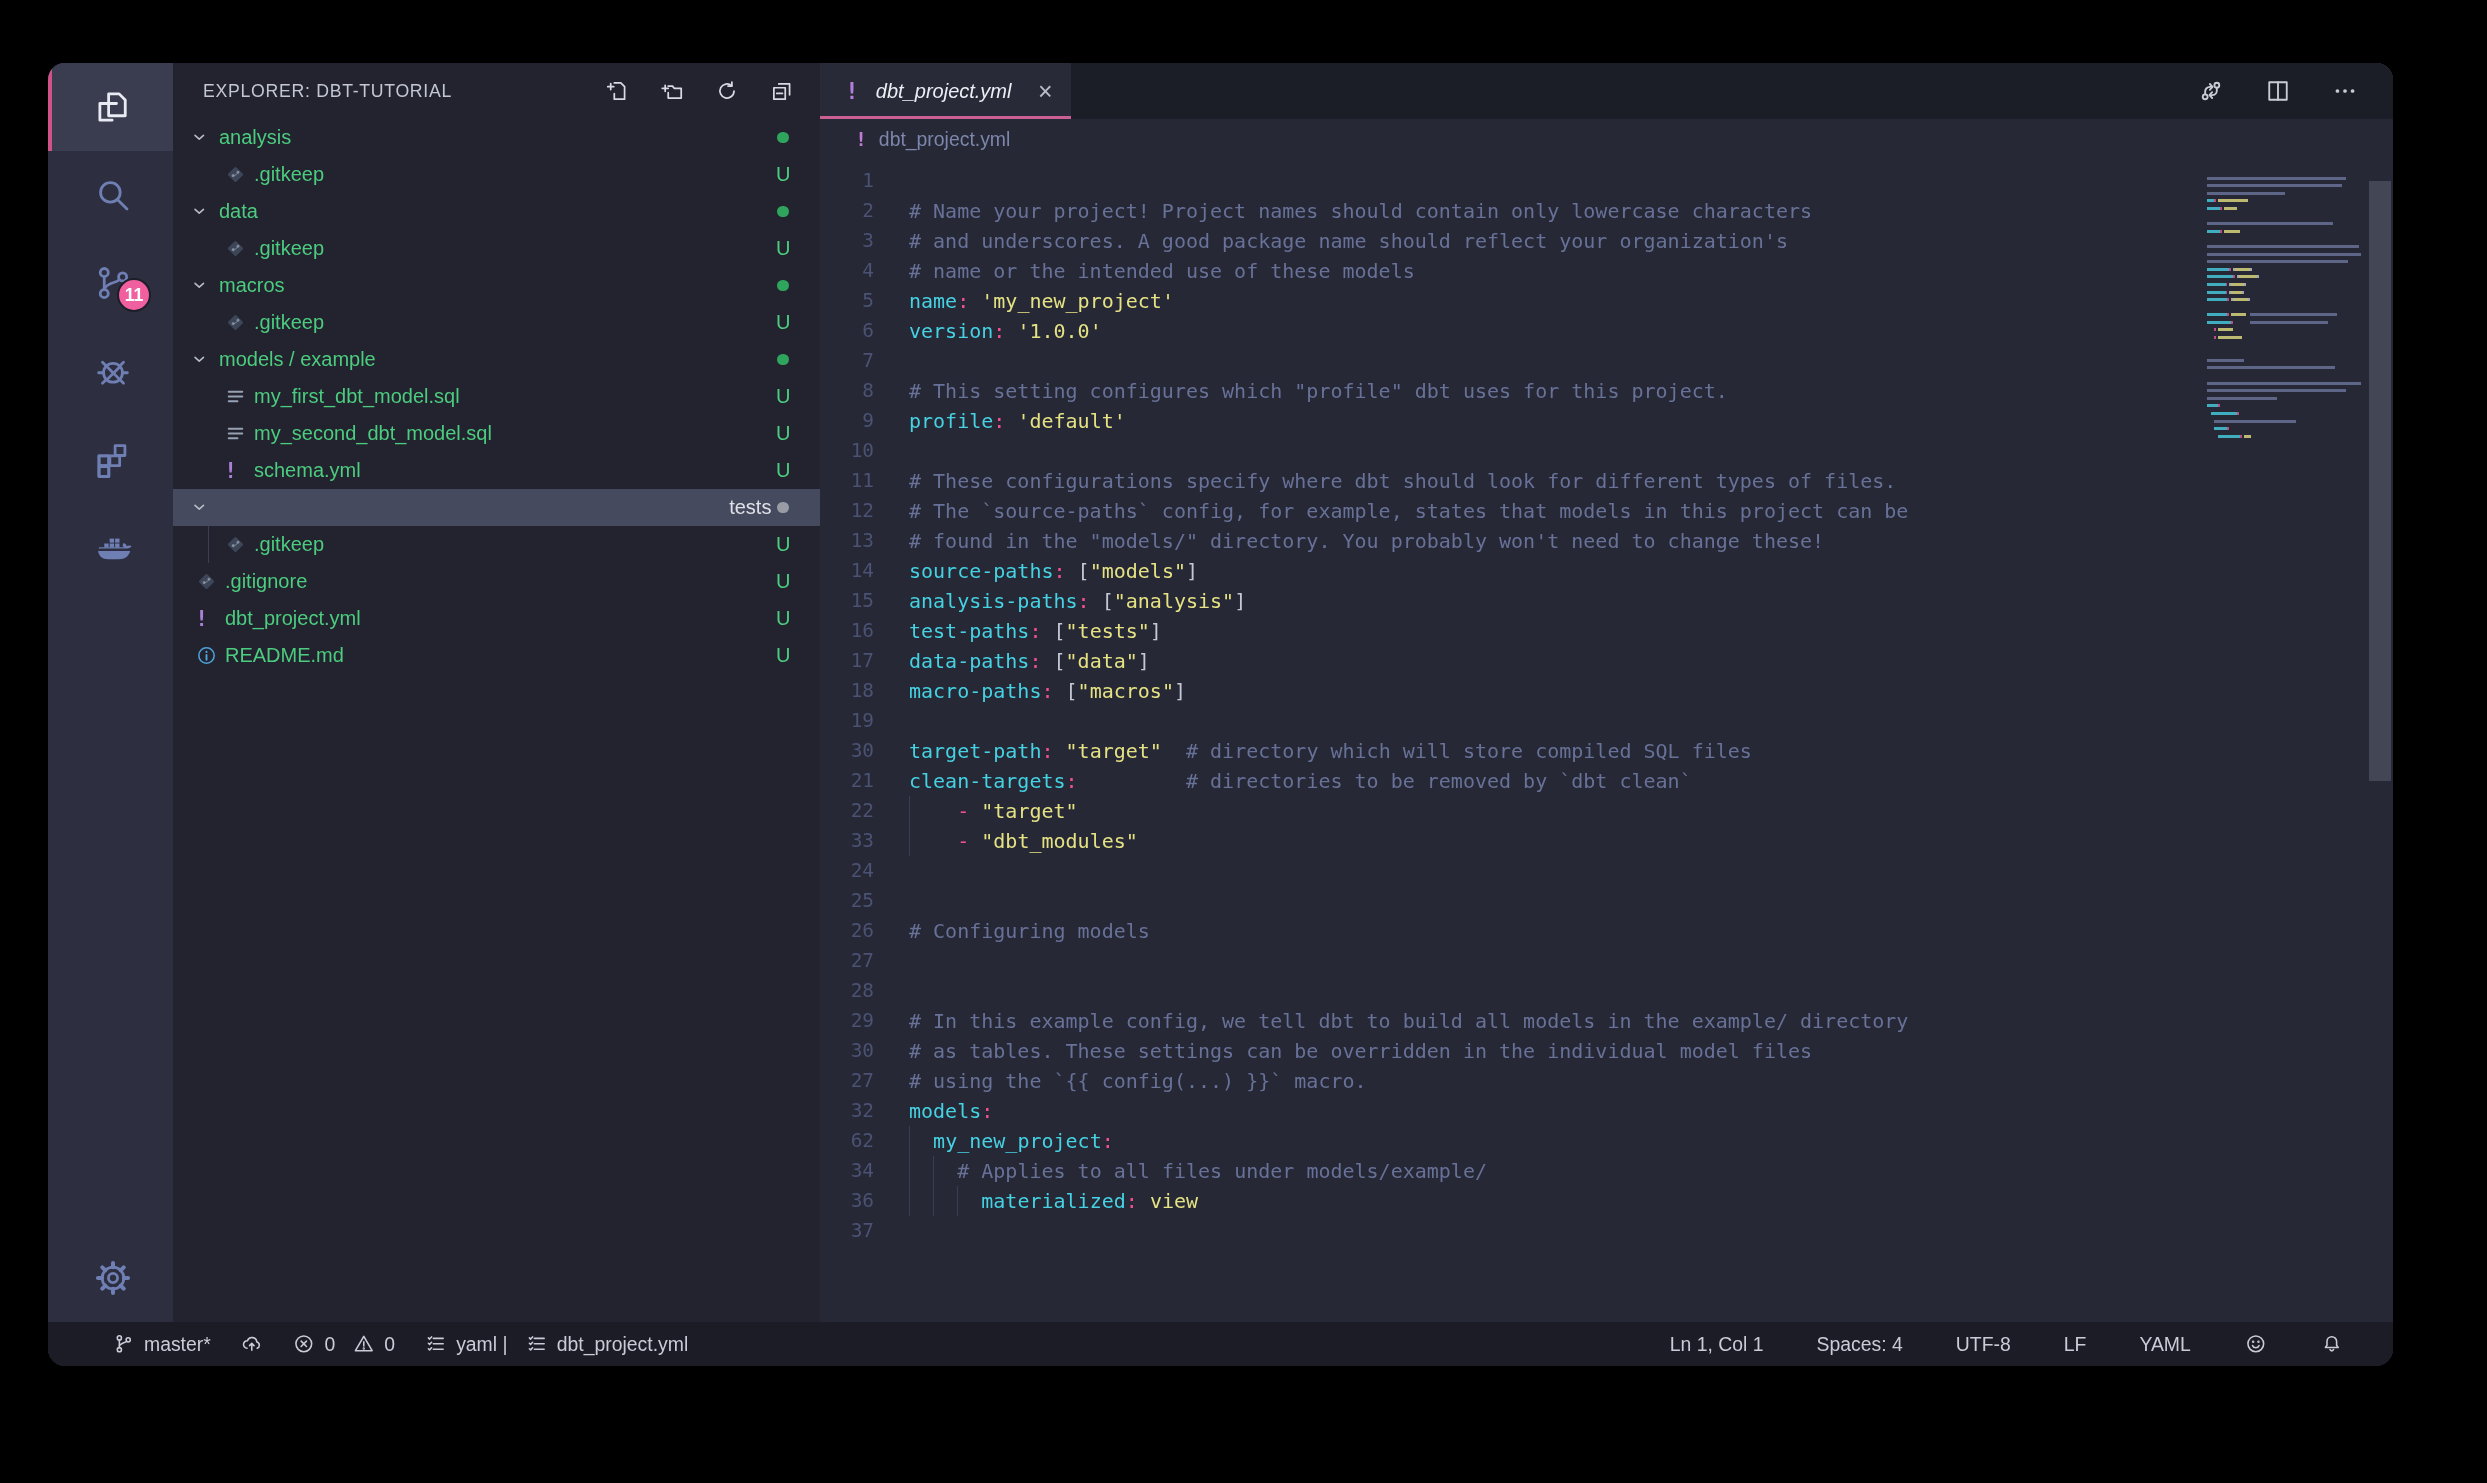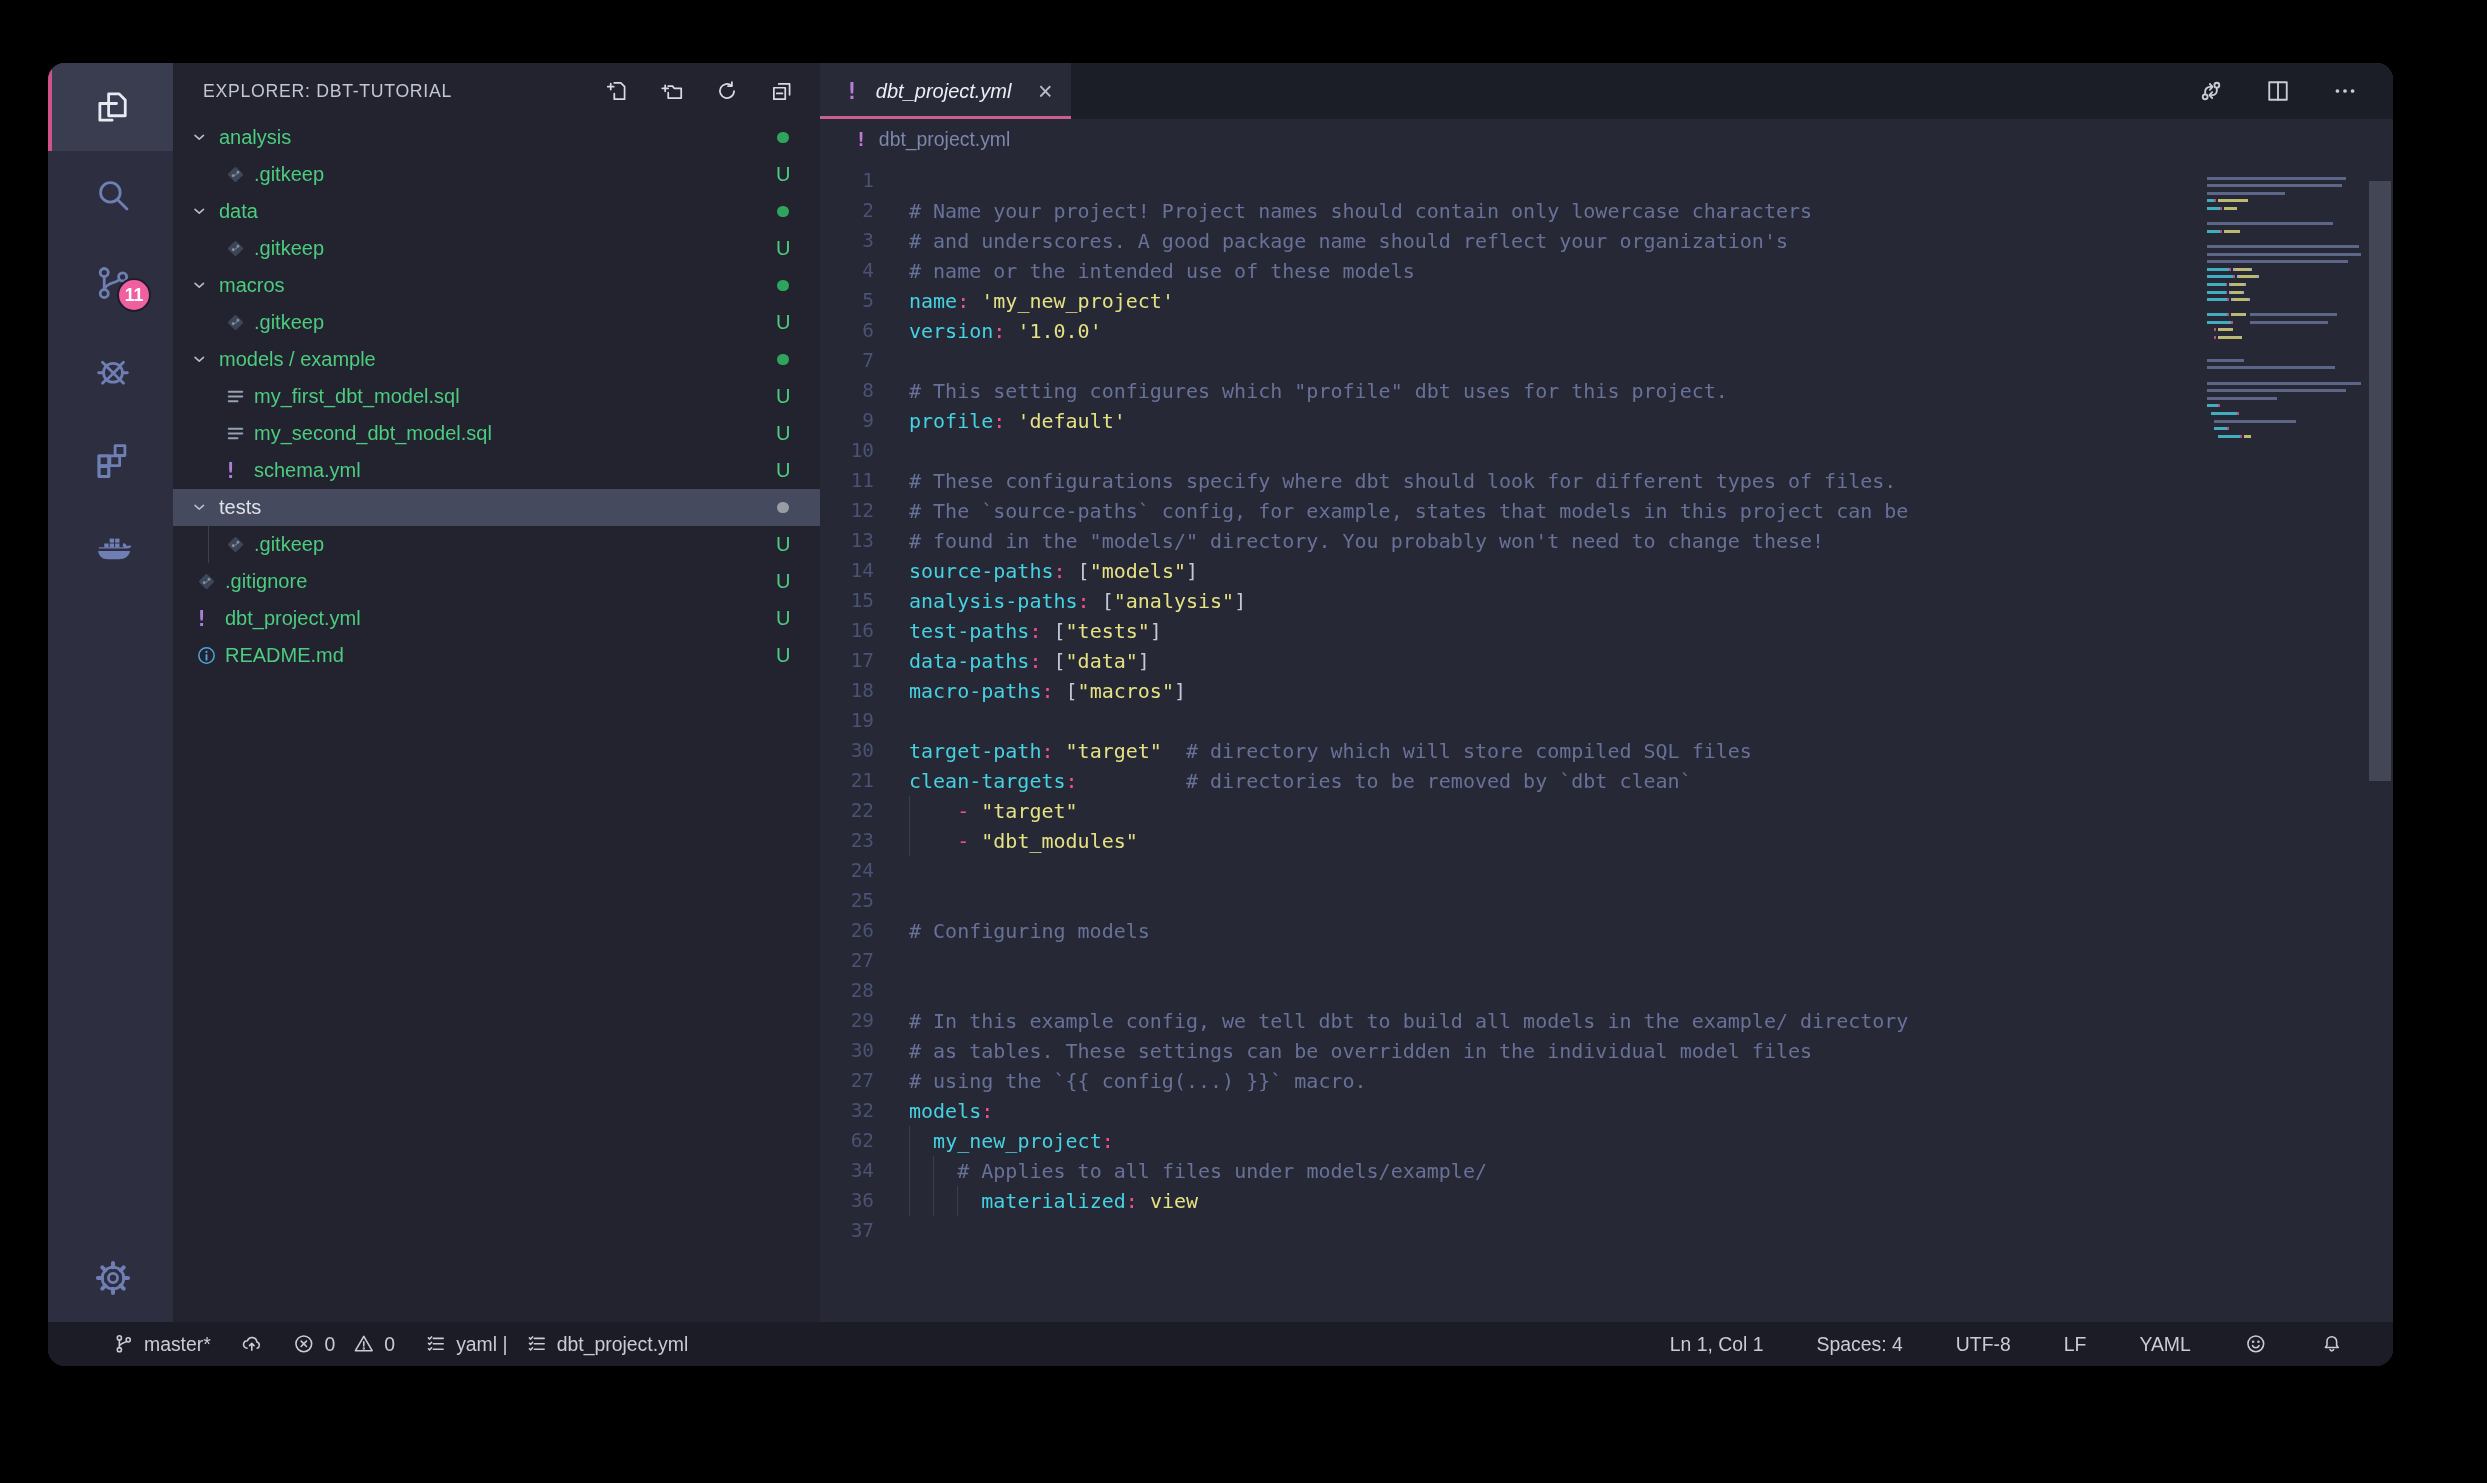--- a/index.html
+++ b/index.html
@@ -35,21 +35,21 @@
 
   
   .sidebar { width:647px; flex:0 0 647px; background:#22232f; display:flex; flex-direction:column; }
   .sb-header { height:56px; flex:0 0 56px; display:flex; align-items:center; padding:0 25px 0 30px; }
   .sb-title { font-size:17.7px; letter-spacing:0.7px; color:#c3c6d4; flex:1; }
   .sb-actions { display:flex; gap:29px; color:#d8dae2; }
   .sb-actions svg { width:26px; height:26px; }
 
   .tree { position:relative; }
   .tree-row { height:37px; display:flex; align-items:center; position:relative; font-size:20px; color:#c7cad6; }
-  .tree-row.selected { background:#454a5e; }
+  .tree-row.selected { background:#454a5e;text-align:right; }
   .pl-folder { padding-left:17px; }
   .pl-child  { padding-left:51px; }
   .pl-root   { padding-left:22px; }
   .chev { width:29px; height:20px; display:flex; align-items:center; color:#b9bdc9; flex:0 0 29px; }
   .chev svg { width:18.5px; height:18.5px; }
   .t-icon { width:30px; flex:0 0 30px; display:flex; align-items:center; justify-content:flex-start; }
   .t-icon svg { width:23px; height:23px; }
   .yml-bang { color:#ab7fd6; font-weight:bold; font-size:22px; font-family:"DejaVu Sans Mono", monospace; }
   .lbl { flex:1; white-space:nowrap; overflow:hidden; }
   .lbl.green { color:#4ccc7e; }
@@ -560,21 +560,21 @@
               </div>
               <div class="code-line">
                 <span class="ln">21</span>
                 <span class="lc"><span class="tok-k">clean-targets</span><span class="tok-p">:</span><span class="tok-w">         </span><span class="tok-cm"># directories to be removed by `dbt clean`</span></span>
               </div>
               <div class="code-line">
                 <span class="ln">22</span>
                 <span class="lc"><span class="tok-g">  </span><span class="tok-w">  </span><span class="tok-p">-</span><span class="tok-w"> </span><span class="tok-s">"target"</span></span>
               </div>
               <div class="code-line">
-                <span class="ln">23</span>
+                <span class="ln">33</span>
                 <span class="lc"><span class="tok-g">  </span><span class="tok-w">  </span><span class="tok-p">-</span><span class="tok-w"> </span><span class="tok-s">"dbt_modules"</span></span>
               </div>
               <div class="code-line">
                 <span class="ln">24</span>
                 <span class="lc"></span>
               </div>
               <div class="code-line">
                 <span class="ln">25</span>
                 <span class="lc"></span>
               </div>

